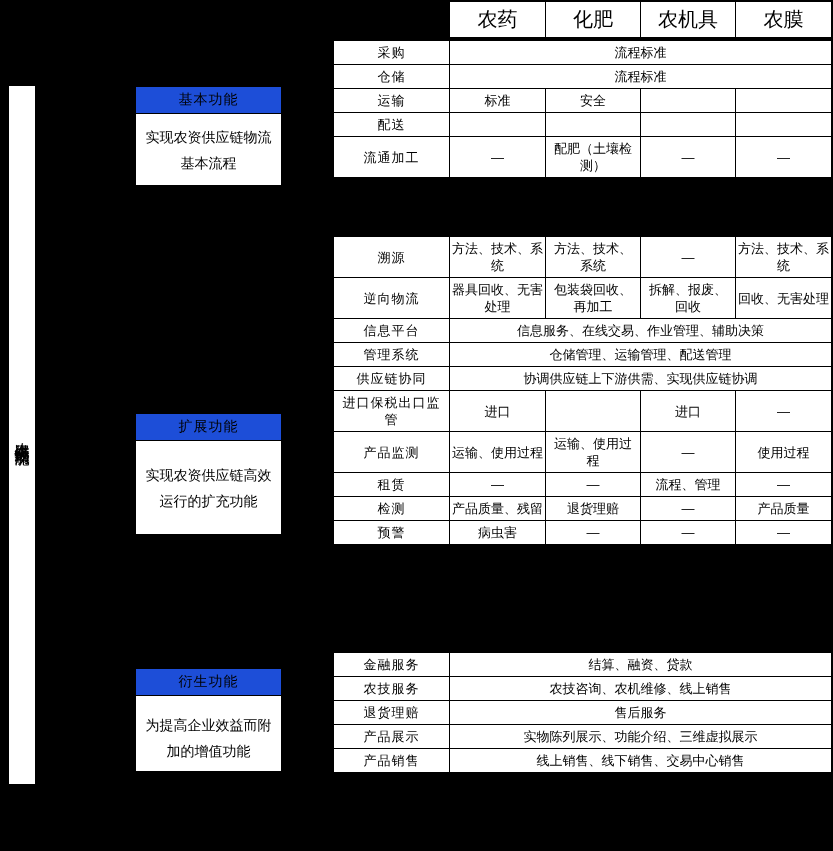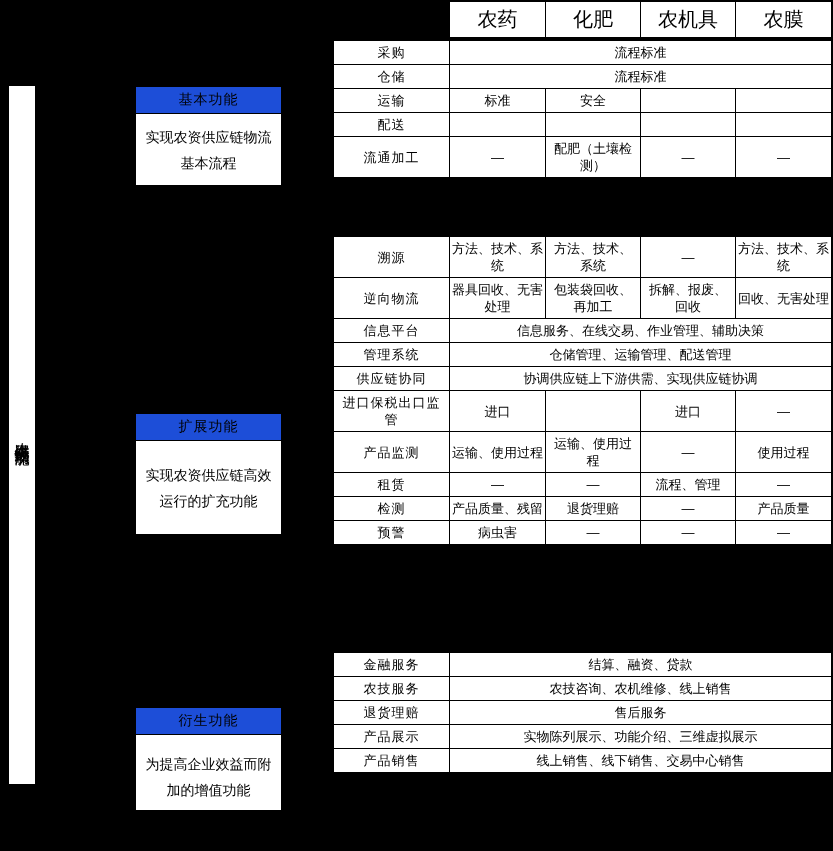--- a/index.html
+++ b/index.html
@@ -141,21 +141,21 @@
   <div class="group-box" style="left:135px; top:86px; width:147px; height:100px;">
     <div class="group-head">基本功能</div>
     <div class="group-body">实现农资供应链物流基本流程</div>
   </div>
 
   <div class="group-box" style="left:135px; top:383px; width:147px; height:122px;margin-top:30px;">
     <div class="group-head">扩展功能</div>
     <div class="group-body">实现农资供应链高效运行的扩充功能</div>
   </div>
 
-  <div class="group-box" style="left:135px; top:707px; width:147px; height:104px;gap:9px;">
+  <div class="group-box" style="left:135px; top:668px; width:147px; height:104px;gap:9px;">
     <div class="group-head">衍生功能</div>
     <div class="group-body">为提高企业效益而附加的增值功能</div>
   </div>
 
   <table class="grid" id="header-table">
     <colgroup>
       <col style="width:96px">
         <col style="width:95px">
         <col style="width:95px">
         <col style="width:96px">

